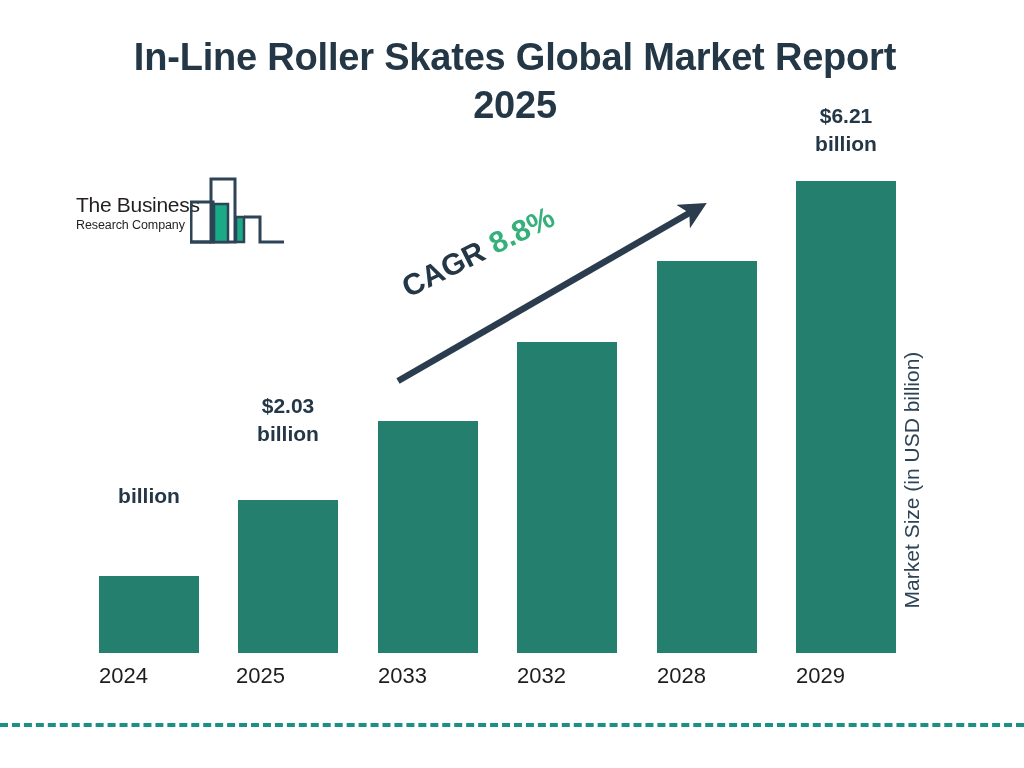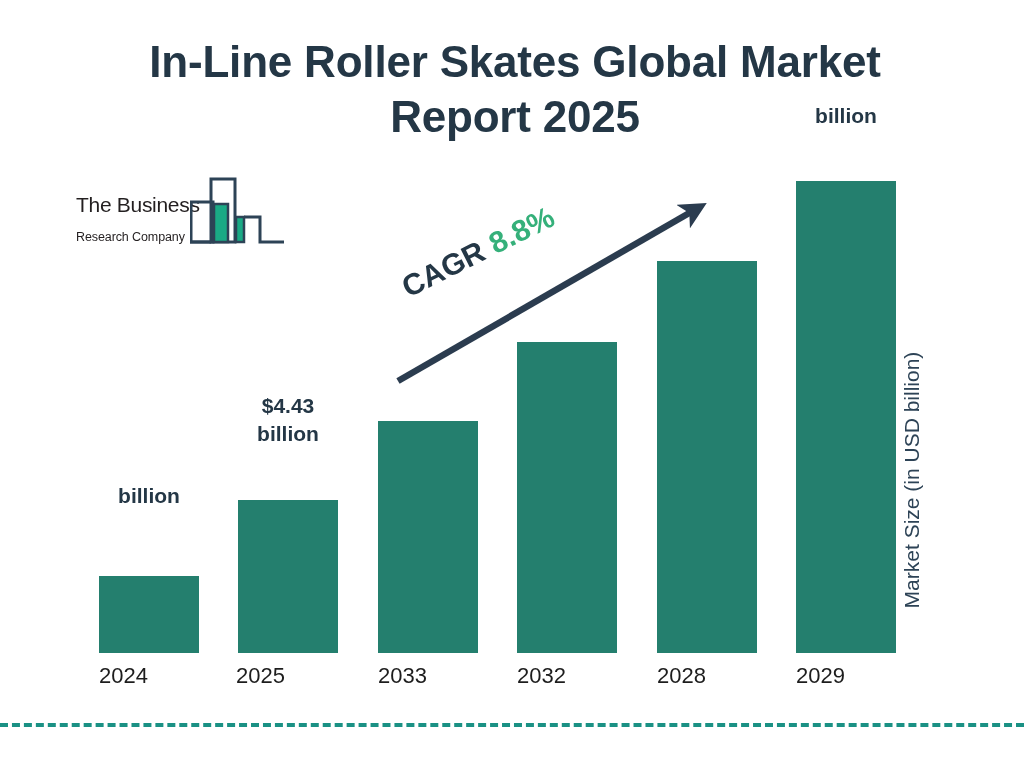--- a/index.html
+++ b/index.html
@@ -19,21 +19,21 @@
     overflow: hidden;
   }
 
   
   #chart-title {
     position: absolute;
     left: 95px;
     top: 34px;
     width: 840px;
     text-align: center;
-    font-size: 44px;
+    font-size: 38px;
     line-height: 1.25;
     font-weight: bold;
     color: #243746;
     letter-spacing: -0.2px;
   }
 
   
   #logo {
     position: absolute;
     left: 76px;
@@ -51,21 +51,21 @@
     font-size: 21px;
     color: #231f20;
     line-height: 1.0;
     letter-spacing: -0.3px;
     white-space: nowrap;
   }
   #logo-line2 {
     font-size: 12.5px;
     color: #231f20;
     line-height: 1.0;
-    margin-top: 16px;
+    margin-top: 4px;
     letter-spacing: -0.1px;
     white-space: nowrap;
   }
   #logo-mark {
     position: absolute;
     left: 114px;
     top: 0;
     width: 96px;
     height: 76px;
   }
@@ -185,24 +185,25 @@
     <div class="bar" style="left:238px; top:500px; width:100px; height:153px;"></div>
     <div class="bar" style="left:378px; top:421px; width:100px; height:232px;"></div>
     <div class="bar" style="left:517px; top:342px; width:100px; height:311px;"></div>
     <div class="bar" style="left:657px; top:261px; width:100px; height:392px;"></div>
     <div class="bar" style="left:796px; top:181px; width:100px; height:472px;"></div>
 
     <div class="bar-value" style="left:90px; top:482px; width:118px;">
       <div>billion</div>
     </div>
     <div class="bar-value" style="left:229px; top:392px; width:118px;">
-      <div>$4.43</div>
+      <div>$2.03</div>
       <div>billion</div>
     </div>
     <div class="bar-value" style="left:787px; top:102px; width:118px;">
+      <div>$6.21</div>
       <div>billion</div>
     </div>
 
     <div class="tick-label" style="left:99px;  width:100px;">2024</div>
     <div class="tick-label" style="left:236px; width:100px;">2025</div>
     <div class="tick-label" style="left:378px; width:100px;">2033</div>
     <div class="tick-label" style="left:517px; width:100px;">2032</div>
     <div class="tick-label" style="left:657px; width:100px;">2028</div>
     <div class="tick-label" style="left:796px; width:100px;">2029</div>
 

